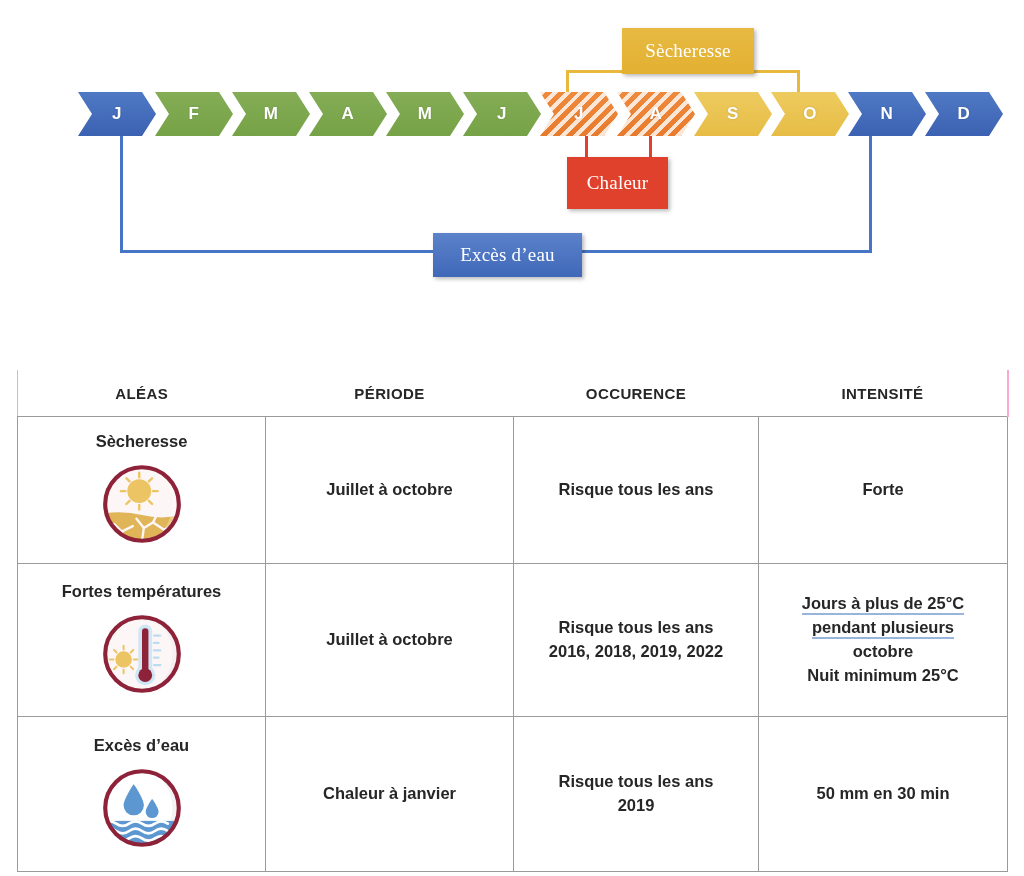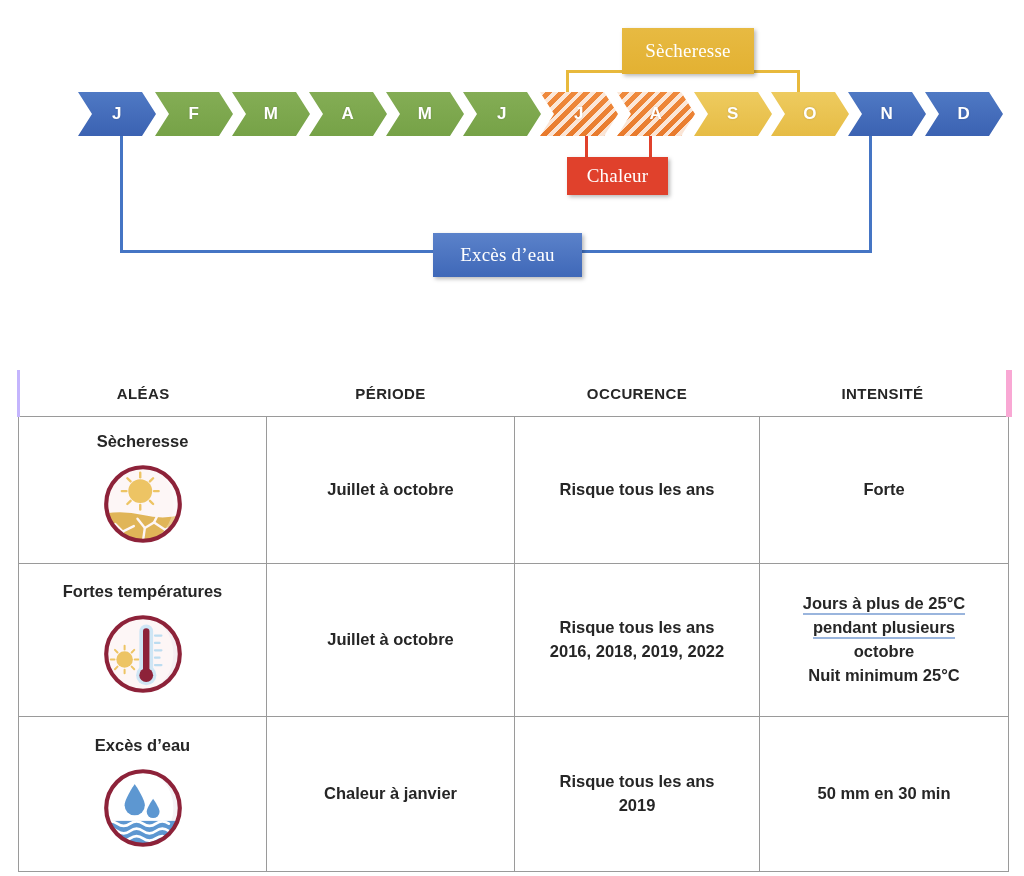--- a/index.html
+++ b/index.html
@@ -30,21 +30,21 @@
     display:flex;align-items:center;justify-content:center;
     box-shadow:2px 2px 4px rgba(0,0,0,0.28);
     letter-spacing:.2px;
   }
   #label-secheresse{
     left:622px;top:28px;width:132px;height:46px;
     background:linear-gradient(#e7ba42,#e3b132);
     font-size:19px;
   }
   #label-chaleur{
-    left:567px;top:157px;width:101px;height:38px;
+    left:567px;top:157px;width:101px;height:52px;
     background:#e0412c;
     font-size:19px;
   }
   #label-exces{
     left:433px;top:233px;width:149px;height:44px;
     background:linear-gradient(#5b82ca,#3f68b8);
     font-size:19px;
   }
 
   
@@ -80,22 +80,22 @@
     text-align:center;vertical-align:middle;
     color:#262626;
     padding:4px 8px;
   }
   #hazard-table thead th{
     height:38px;
     font-size:15px;font-weight:700;
     letter-spacing:.4px;
     border-top:none;border-left:none;border-right:none;
   }
-  #hazard-table thead th:first-child{border-left:3px solid #c4b5fd;}
-  #hazard-table thead th:last-child{border-right:6px solid #f9a8d4;}
+  #hazard-table thead th:first-child{border-left:1px solid #c4b5fd;}
+  #hazard-table thead th:last-child{border-right:2px solid #f9a8d4;}
   #hazard-table tbody td{font-size:16.5px;line-height:1.45;font-weight:600;}
   .col-a{width:248px;}.col-b{width:248px;}.col-c{width:245px;}.col-d{width:249px;}
   .r1{height:147px;}.r2{height:153px;}.r3{height:155px;}
 
   .hazard-cell{display:flex;flex-direction:column;align-items:center;justify-content:center;gap:4px;}
   .hazard-name{font-size:16.5px;font-weight:600;color:#262626;}
   .icon-wrap{width:92px;height:92px;}
 
   .spell{border-bottom:2px solid #9ab5dd;padding-bottom:1px;}
 </style>

